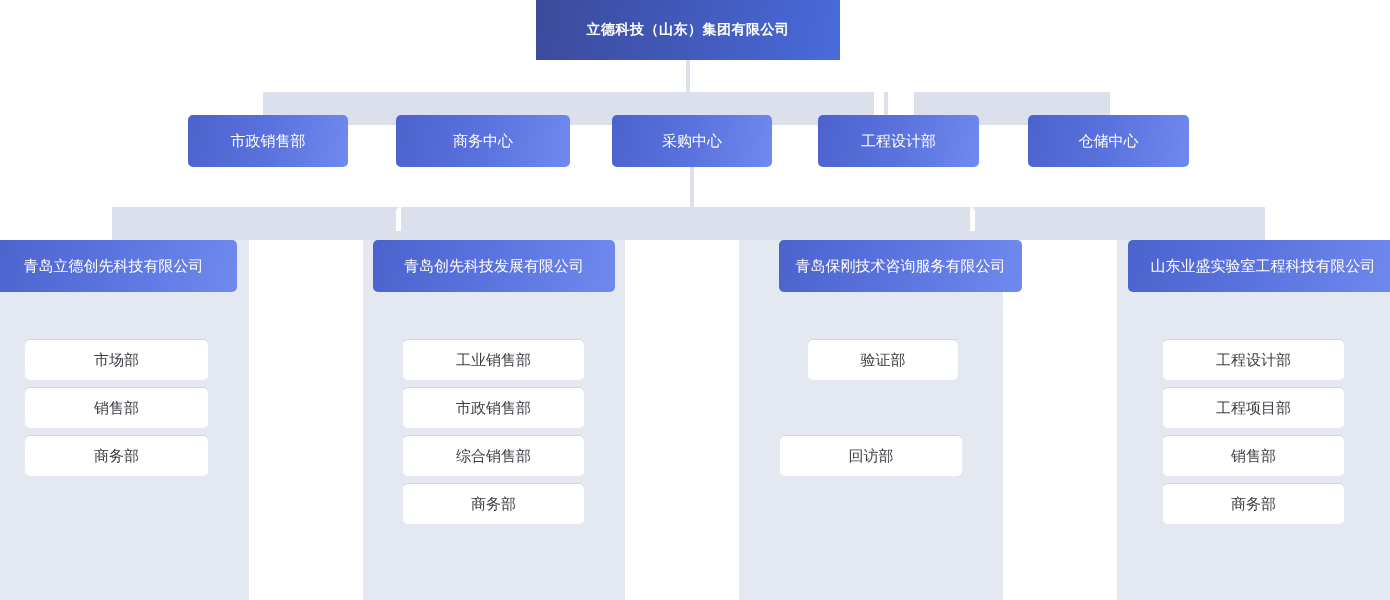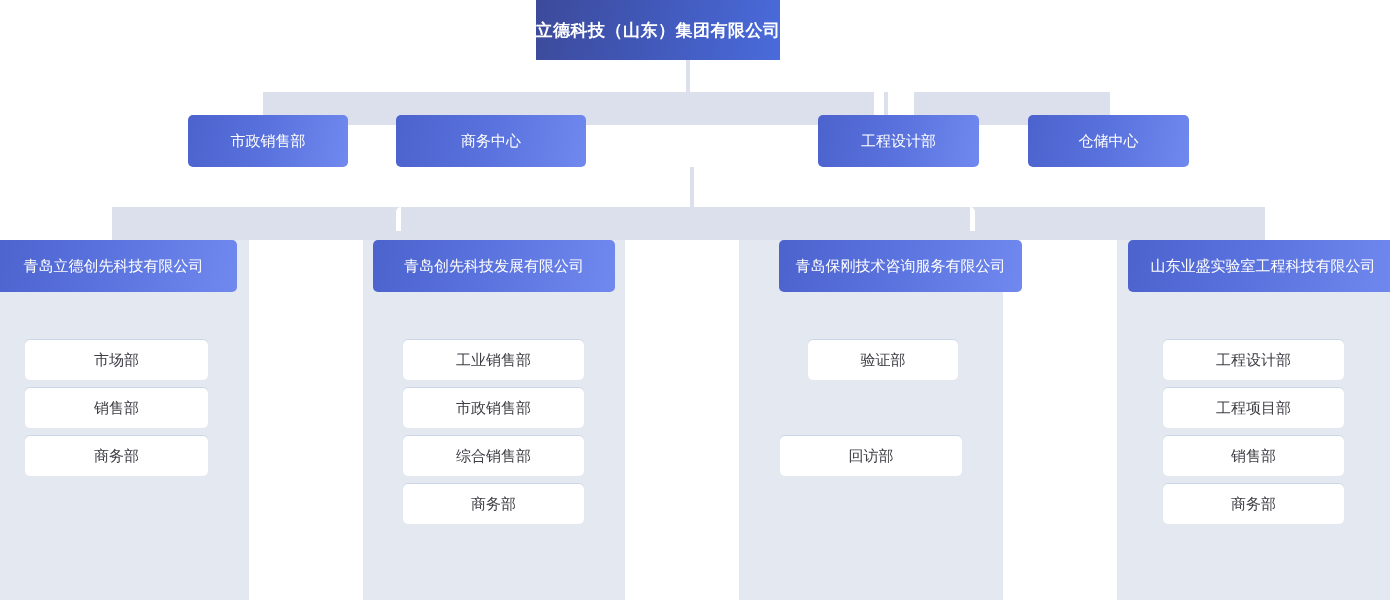--- a/index.html
+++ b/index.html
@@ -34,28 +34,28 @@
   .notch {
     position: absolute;
     background: #ffffff;
   }
 
   
   .root-node {
     position: absolute;
     left: 536px;
     top: 0px;
-    width: 244px;
+    width: 304px;
     height: 60px;
     background: linear-gradient(100deg, #3c4a9a 0%, #4158b8 45%, #4a6bdb 100%);
     display: flex;
     align-items: center;
     justify-content: center;
     color: #ffffff;
-    font-size: 17px;
+    font-size: 14px;
     font-weight: bold;
     letter-spacing: 0.5px;
     white-space: nowrap;
   }
 
   
   .l2-node {
     position: absolute;
     top: 115px;
     height: 52px;
@@ -117,22 +117,23 @@
 
   <div class="vline" style="left:686px; top:60px; height:42px;"></div>
 
   <div class="band" style="left:263px; top:92px; width:847px; height:33px;"></div>
 
   <div class="notch" style="left:874px; top:92px; width:10px; height:24px;"></div>
   <div class="notch" style="left:888px; top:92px; width:26px; height:24px;"></div>
 
   <div class="l2-node" style="left:188px; width:160px;">市政销售部</div>
 
-  <div class="l2-node" style="left:396px; width:190px;">商务中心</div>
+  <div class="l2-node" style="left:396px; width:174px;">商务中心</div>
 
+  <div class="l2-node" style="left:612px; width:160px;">采购中心</div>
 
   <div class="l2-node" style="left:818px; width:161px;">工程设计部</div>
 
   <div class="l2-node" style="left:1028px; width:161px;">仓储中心</div>
 
   <div class="vline" style="left:690px; top:167px; height:42px;"></div>
 
   <div class="band" style="left:112px; top:207px; width:1153px; height:33px;"></div>
 
   <div class="notch" style="left:396px; top:207px; width:5px; height:24px; border-top-left-radius:5px;"></div>

